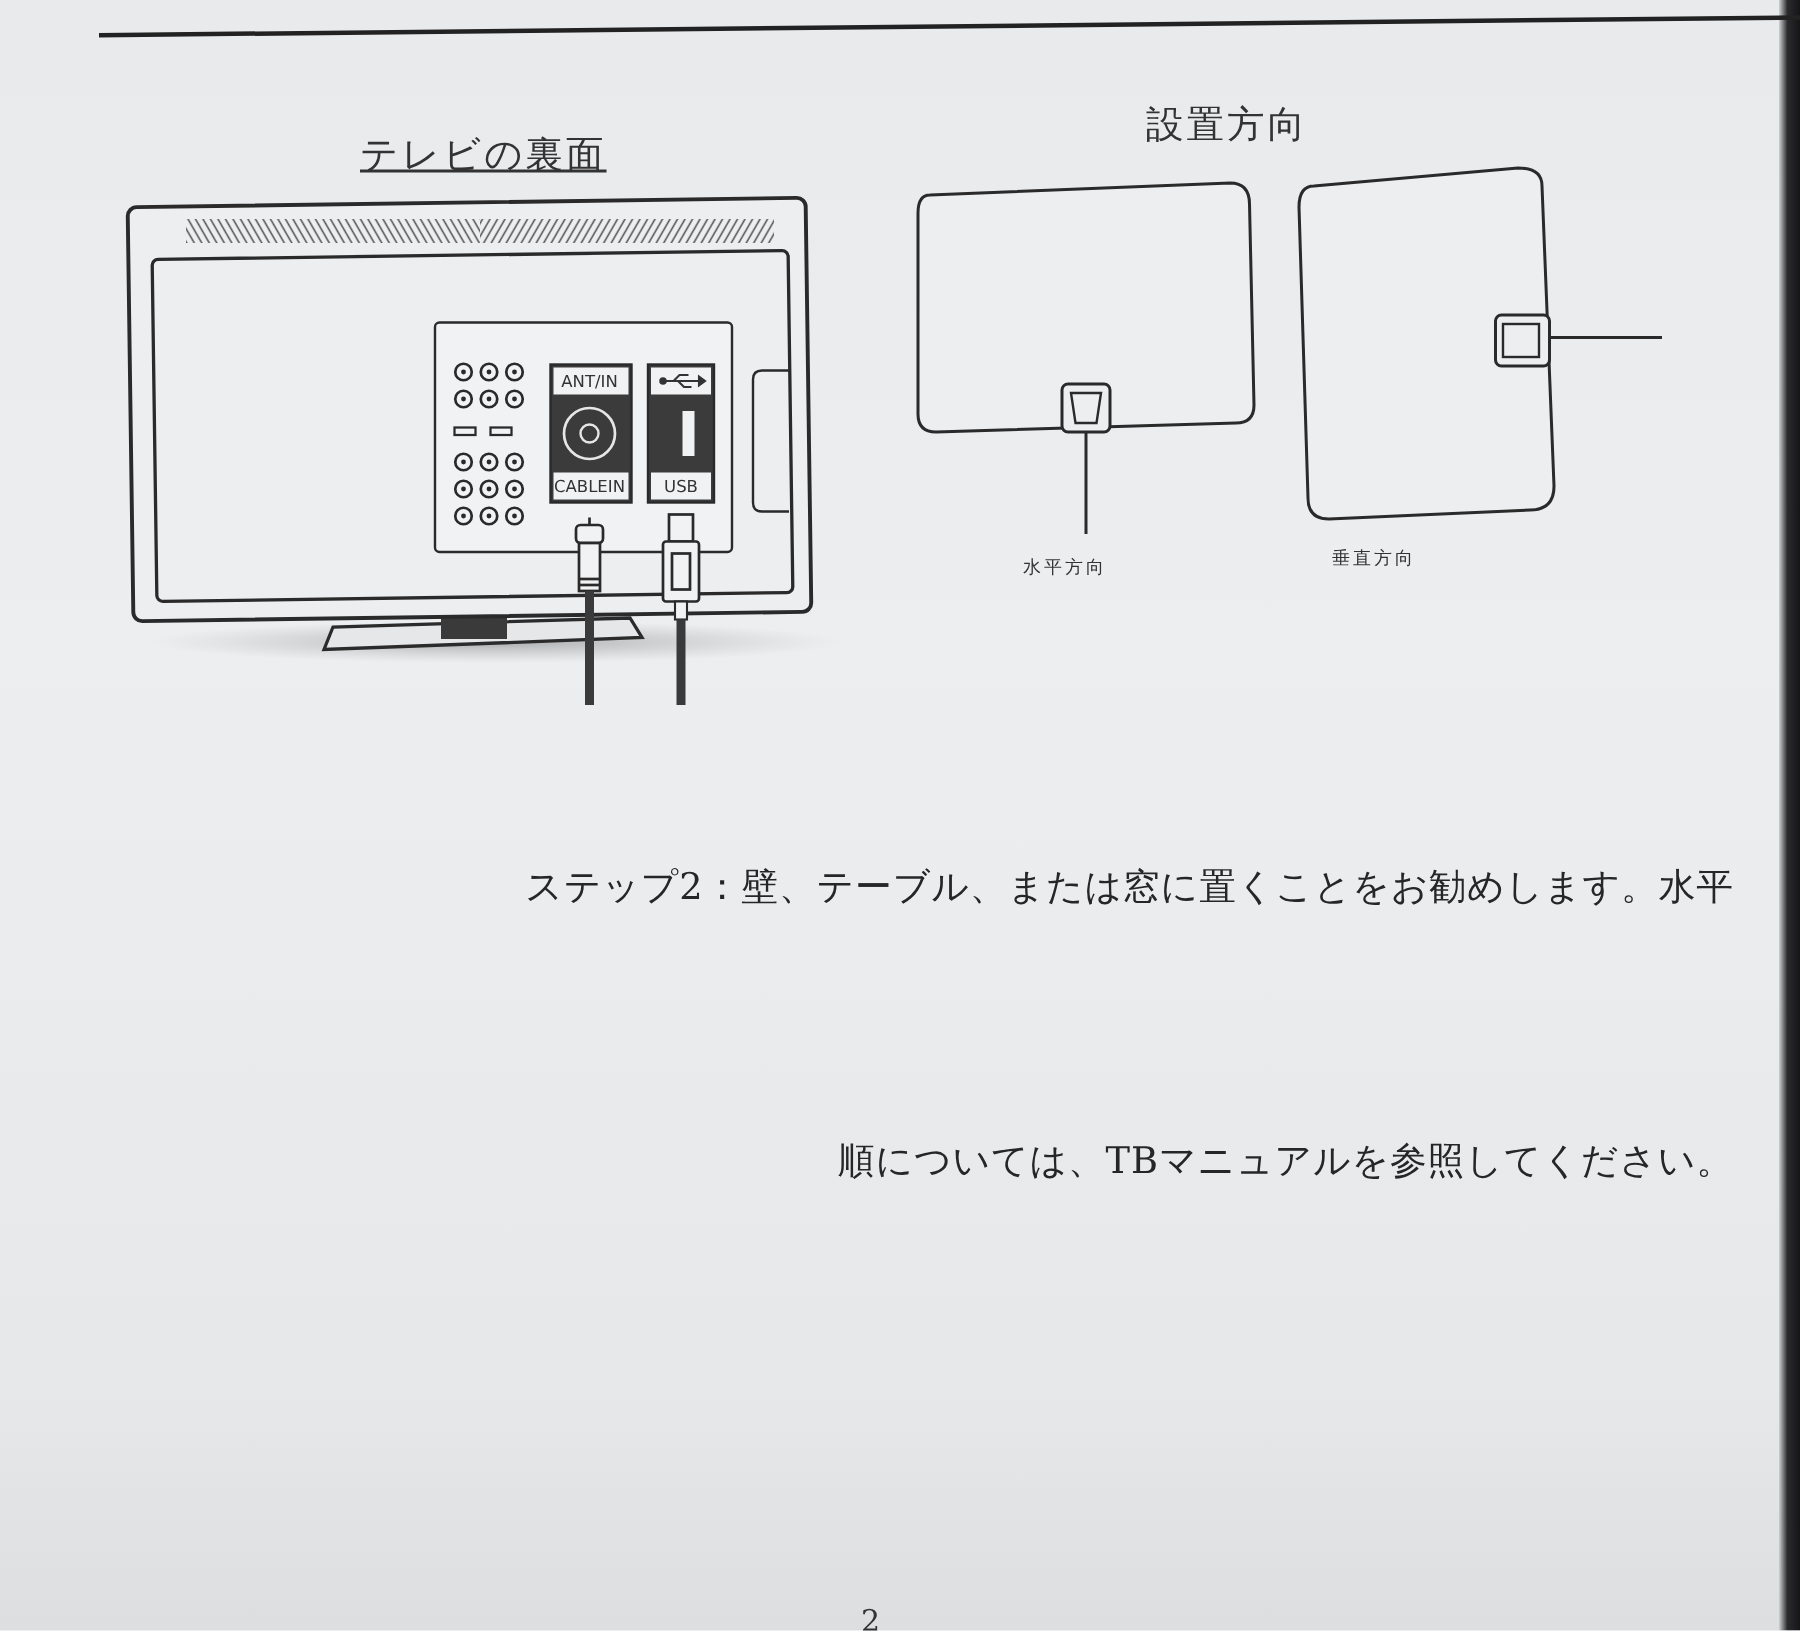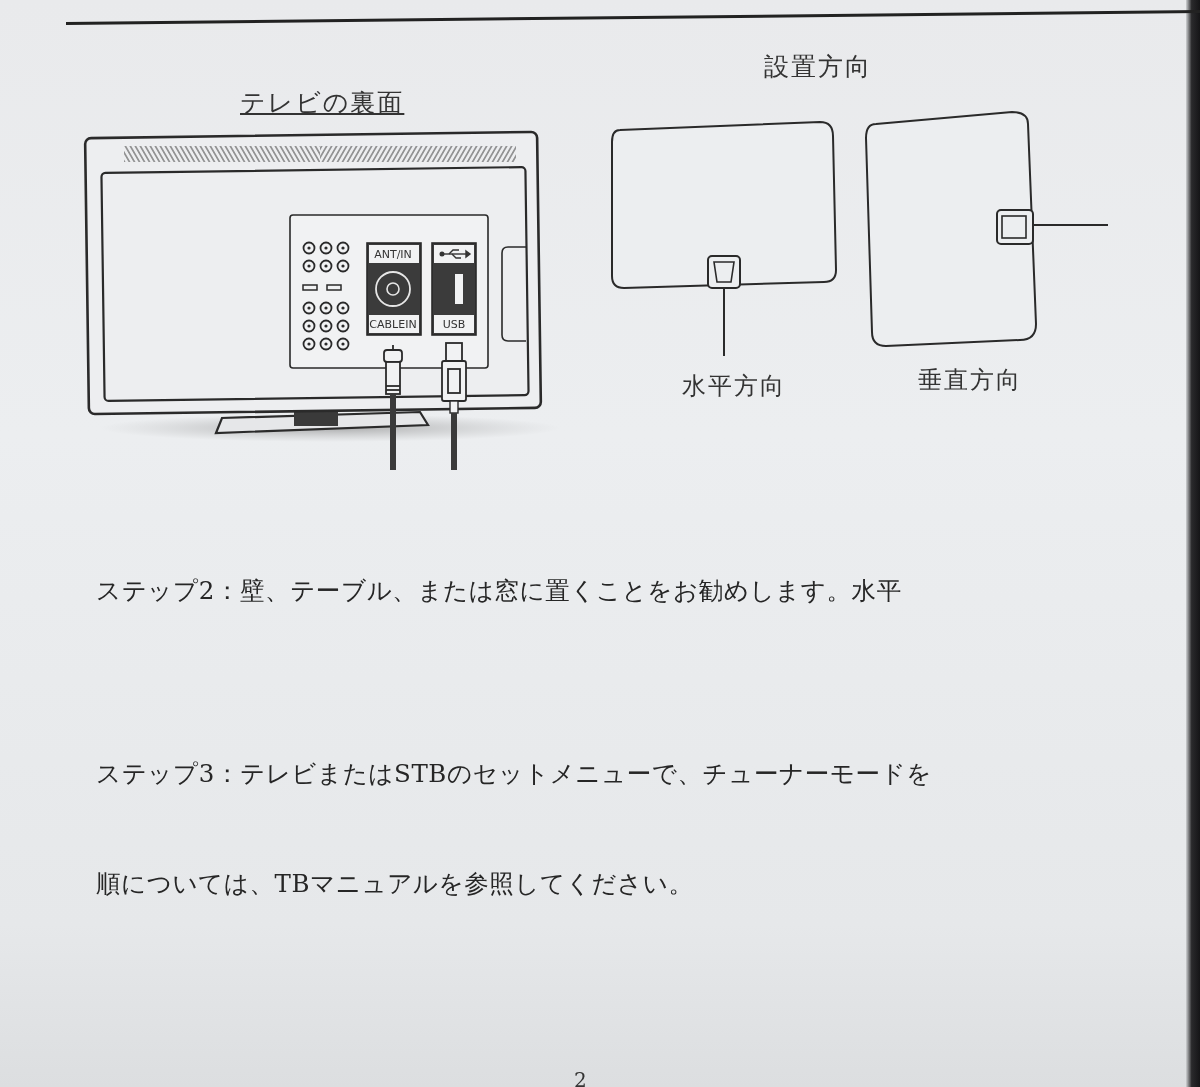--- a/index.html
+++ b/index.html
@@ -35,31 +35,31 @@
     }
     .fig-title {
       position: absolute;
       font-family: "DejaVu Sans", "Liberation Sans", sans-serif;
       font-size: 25px;
       color: #333;
       letter-spacing: 2px;
       font-weight: 300;
     }
     #tv-title { left: 240px; top: 86px; text-decoration: underline; }
-    #orient-title { left: 764px; top: 50px; }
+    #orient-title { left: 764px; top: 66px; }
 
     .caption {
       position: absolute;
       font-family: Liberation Mono, monospace;
-      font-size: 24px;
+      font-size: 12px;
       color: #333;
       letter-spacing: 2px;
     }
     #cap-horizontal { left: 682px; top: 370px; }
-    #cap-vertical { left: 918px; top: 364px; }
+    #cap-vertical { left: 888px; top: 364px; }
 
     svg.fig { position: absolute; overflow: visible; }
 
     .port-label {
       font-family: "DejaVu Sans", "Liberation Sans", sans-serif;
       font-size: 11px;
       fill: #333;
     }
 
     .steps {
@@ -69,20 +69,21 @@
       width: 1060px;
       font-size: 24.5px;
       line-height: 36.6px;
       letter-spacing: 0.6px;
       color: #262626;
     }
     .step {
       margin: 0;
       padding: 0;
       white-space: pre-wrap;
+      text-align: right;
     }
     .step .line { display: block; white-space: nowrap; }
 
     .page-number {
       position: absolute;
       left: 574px;
       top: 1068px;
       font-size: 20px;
       color: #333;
     }
@@ -223,19 +224,18 @@
   <rect x="142" y="116" width="24" height="22" fill="none" stroke="#2a2a2a" stroke-width="1.6"></rect>
   <line x1="173" y1="125" x2="248" y2="125" stroke="#2a2a2a" stroke-width="2"></line>
 </svg>
 <div class="caption" id="cap-vertical">垂直方向</div>
 
 <div class="steps">
   <p class="step">
     <span class="line">ステップ2：壁、テーブル、または窓に置くことをお勧めします。水平</span>
   </p>
   <p class="step">
-    <span class="line">ステップ3：テレビまたはSTBのセットメニューで、チューナーモードを</span>
     <span class="line">順については、TBマニュアルを参照してください。</span>
   </p>
 
 </div>
 
 <div class="page-number">2</div>
 
 </body></html>

